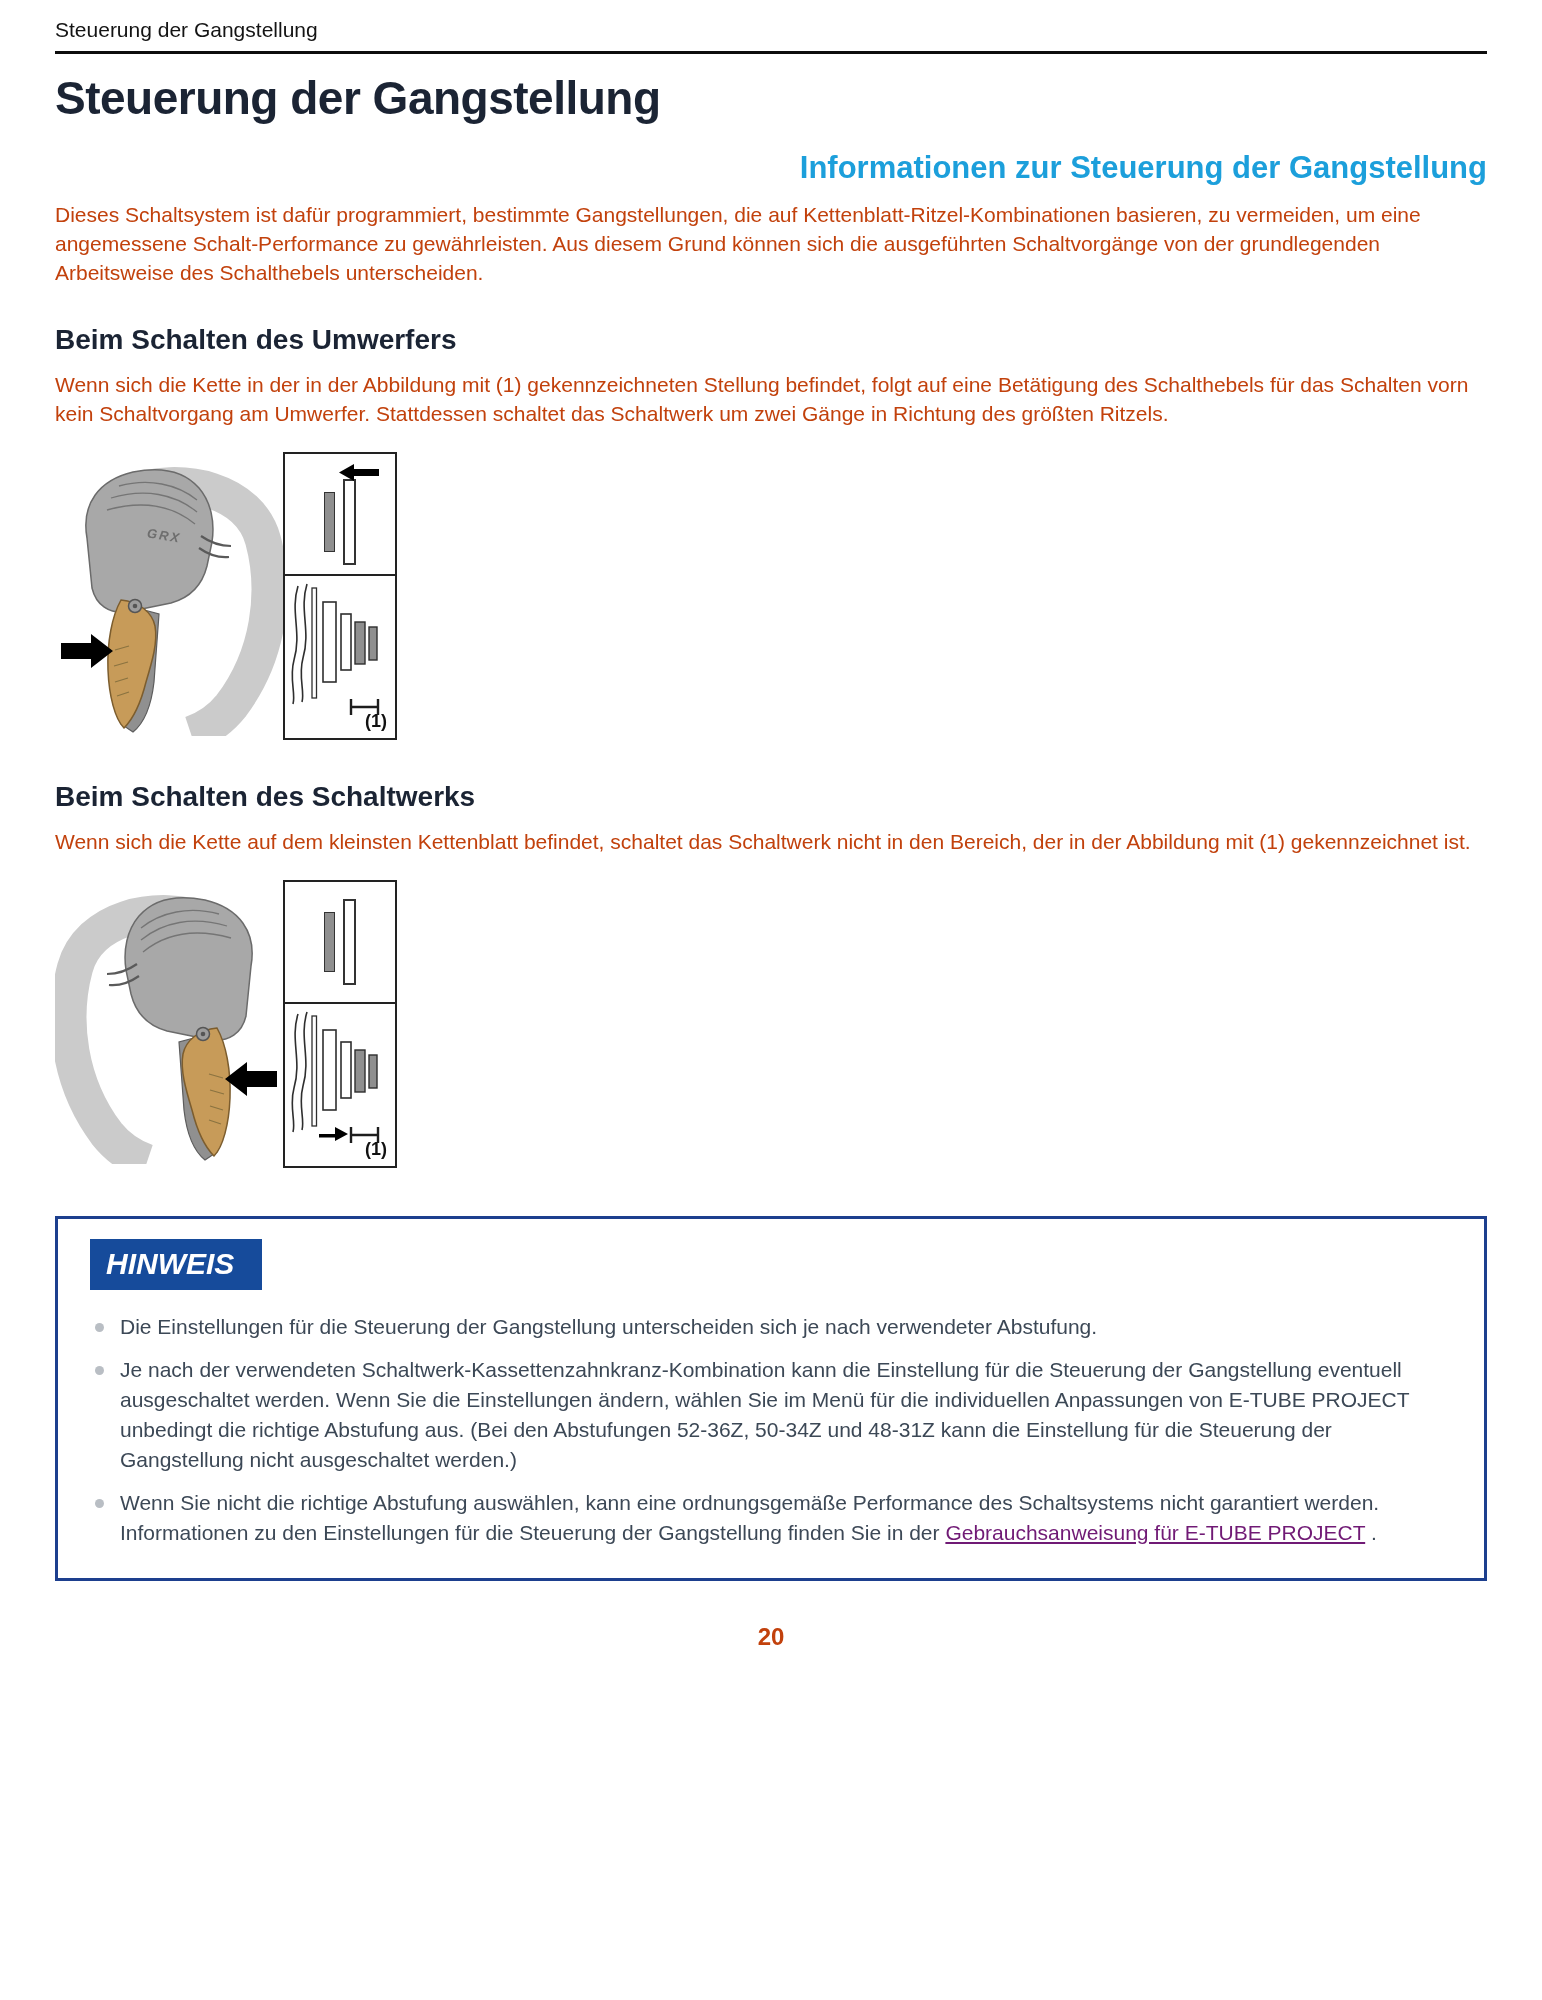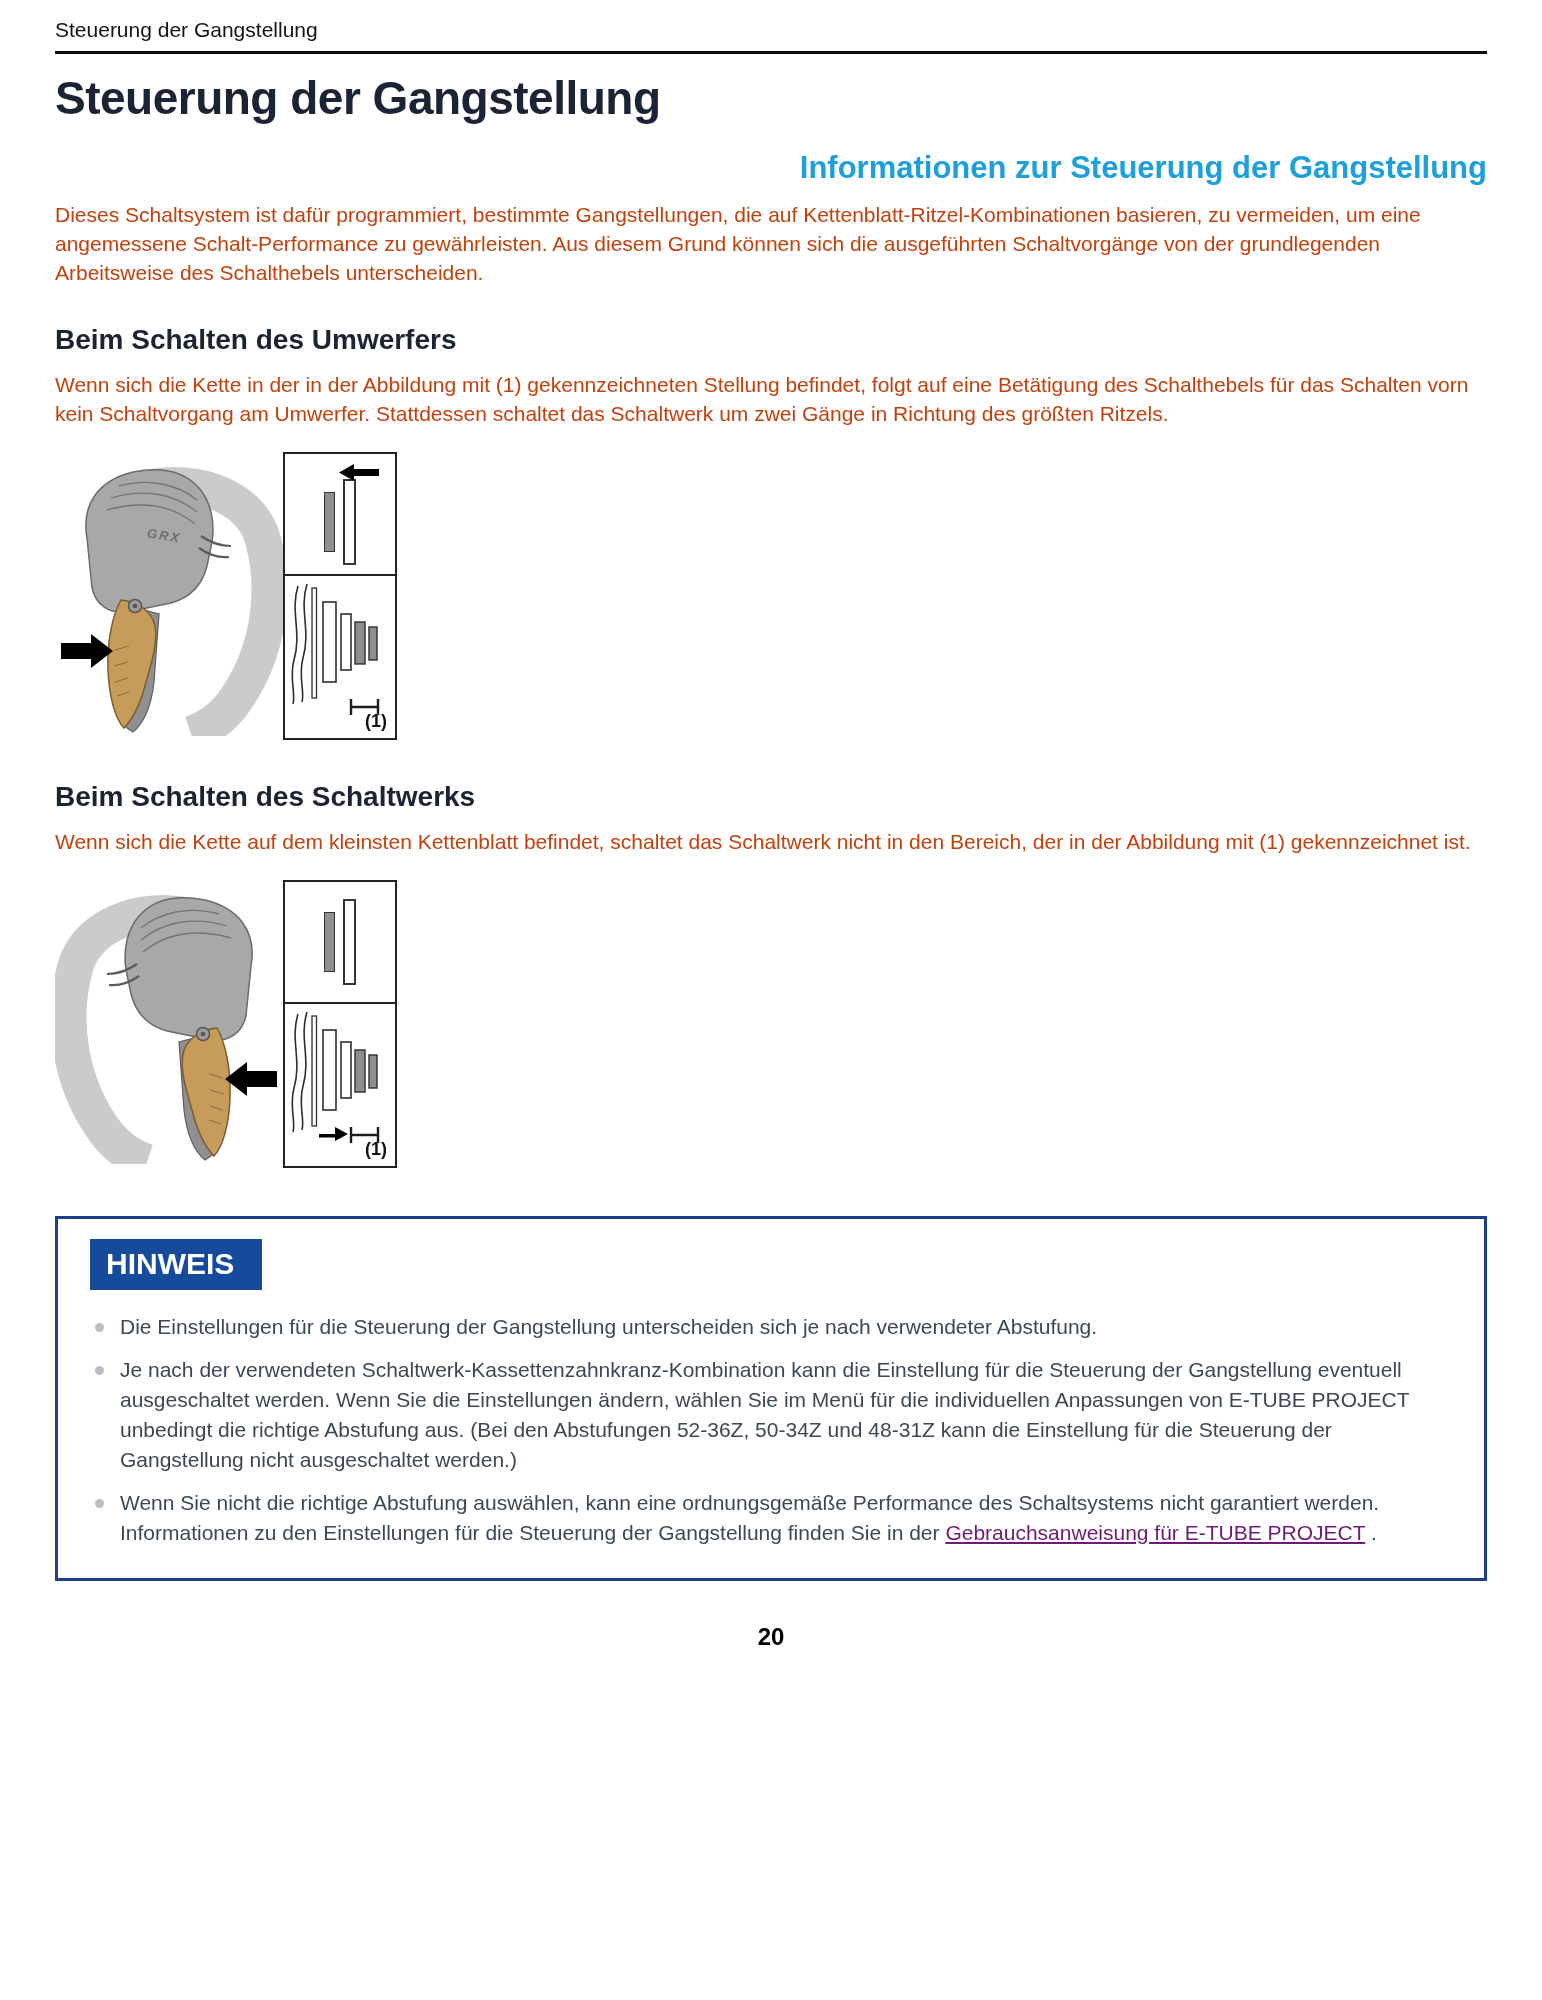--- a/index.html
+++ b/index.html
@@ -55,38 +55,38 @@
   
   .notice {
     margin-top: 44px; width: 1432px;
     border: 3px solid #1d3f8e;
     padding: 20px 30px 30px 32px;
     background: #fff;
   }
   .notice-badge {
     display: inline-block;
     background: #164b9b; color: #fff;
-    font-weight: bold; 
+    font-weight: bold; font-style: italic;
     font-size: 30px; line-height: 34px;
     padding: 8px 28px 9px 16px;
   }
   .notice ul { list-style: none; margin: 22px 0 0 0; padding: 0; }
   .notice li {
     position: relative; padding-left: 30px;
     font-size: 21px; line-height: 30px; color: #3c4856;
     margin-top: 13px;
   }
   .notice li::before {
     content: ""; position: absolute; left: 5px; top: 11px;
     width: 9px; height: 9px; border-radius: 50%;
     background: #b9bec4;
   }
   a.etube-link { color: #701a75; text-decoration: underline; }
 
-  .page-num { margin-top: 42px; text-align: center; font-size: 24px; font-weight: bold; color: #000000; }
+  .page-num { margin-top: 42px; text-align: center; font-size: 24px; font-weight: bold; color: #c2410c; }
 </style>
 </head>
 <body>
 
 <svg width="0" height="0" style="position:absolute" aria-hidden="true">
   <defs>
     <g id="lever-art">
       <path d="M 70 50 C 130 28 195 48 208 96 C 222 148 214 212 176 262 C 164 277 148 286 136 290" fill="none" stroke="#cbcbcb" stroke-width="36"></path>
       <path d="M 32 94 C 26 60 44 36 78 28 C 108 22 130 28 144 44 C 156 58 160 78 157 98 L 152 122 C 147 142 134 154 116 159 L 72 168 C 54 170 41 161 37 144 Z" fill="#a8a8a8" stroke="#6b6b6b" stroke-width="1.5"></path>
       <path d="M 64 42 C 94 34 122 40 142 56" fill="none" stroke="#757575" stroke-width="1.3"></path>

